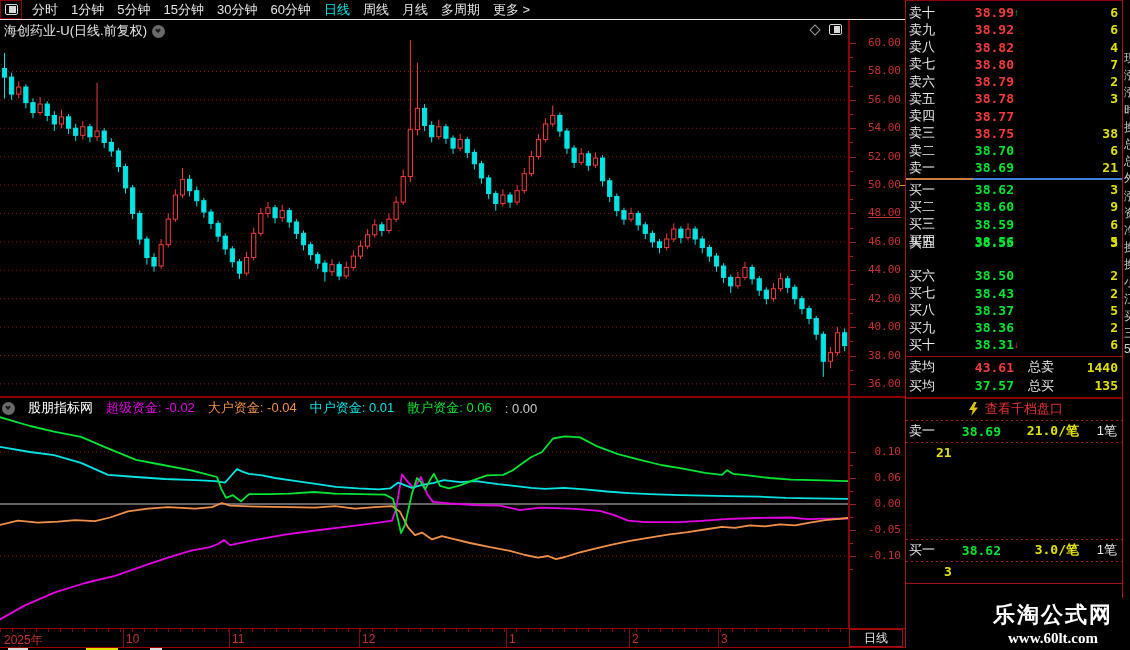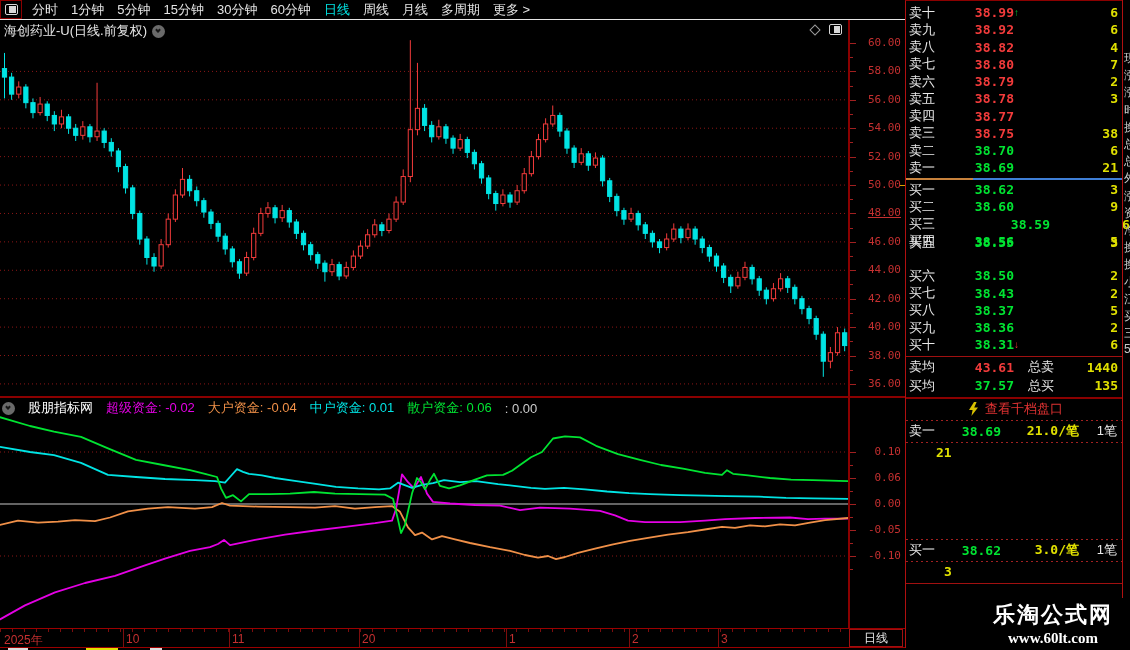--- a/index.html
+++ b/index.html
@@ -454,21 +454,21 @@
       <span class="tick" style="top: 158px; width: 6px;"></span>
       <span class="tick" style="top: 171px; width: 3px;"></span>
     </div>
 
   <div id="axis-row" class="abs">
     <div id="axis-ticks"></div>
     <div id="period-box">日线</div>
   <span class="xlab" style="left: 4px;">2025年</span>
       <span class="xlab" style="left: 126px;">10</span>
       <span class="xlab" style="left: 232px;">11</span>
-      <span class="xlab" style="left: 362px;">20</span>
+      <span class="xlab" style="left: 362px;">12</span>
       <span class="xlab" style="left: 509px;">1</span>
       <span class="xlab" style="left: 632px;">2</span>
       <span class="xlab" style="left: 721px;">3</span>
       <span class="xsep" style="left: 123px;"></span>
       <span class="xsep" style="left: 229px;"></span>
       <span class="xsep" style="left: 359px;"></span>
       <span class="xsep" style="left: 506px;"></span>
       <span class="xsep" style="left: 629px;"></span>
       <span class="xsep" style="left: 718px;"></span>
     </div>
@@ -546,21 +546,21 @@
           <span class="ob-price c-green">38.62</span>
           <span class="ob-arrow"></span>
           <span class="ob-vol">3</span>
         </div>
         <div class="ob-row" style="top: 197.25px;">
           <span class="ob-lab">买二</span>
           <span class="ob-price c-green">38.60</span>
           <span class="ob-arrow"></span>
           <span class="ob-vol">9</span>
         </div>
-        <div class="ob-row" style="top: 214.5px; gap: 36px;">
+        <div class="ob-row" style="top: 214.5px;">
           <span class="ob-lab">买三</span>
           <span class="ob-price c-green">38.59</span>
           <span class="ob-arrow"></span>
           <span class="ob-vol">6</span>
         </div>
         <div class="ob-row" style="top: 231.75px;">
           <span class="ob-lab">买四</span>
           <span class="ob-price c-green">38.56</span>
           <span class="ob-arrow"></span>
           <span class="ob-vol">5</span>

